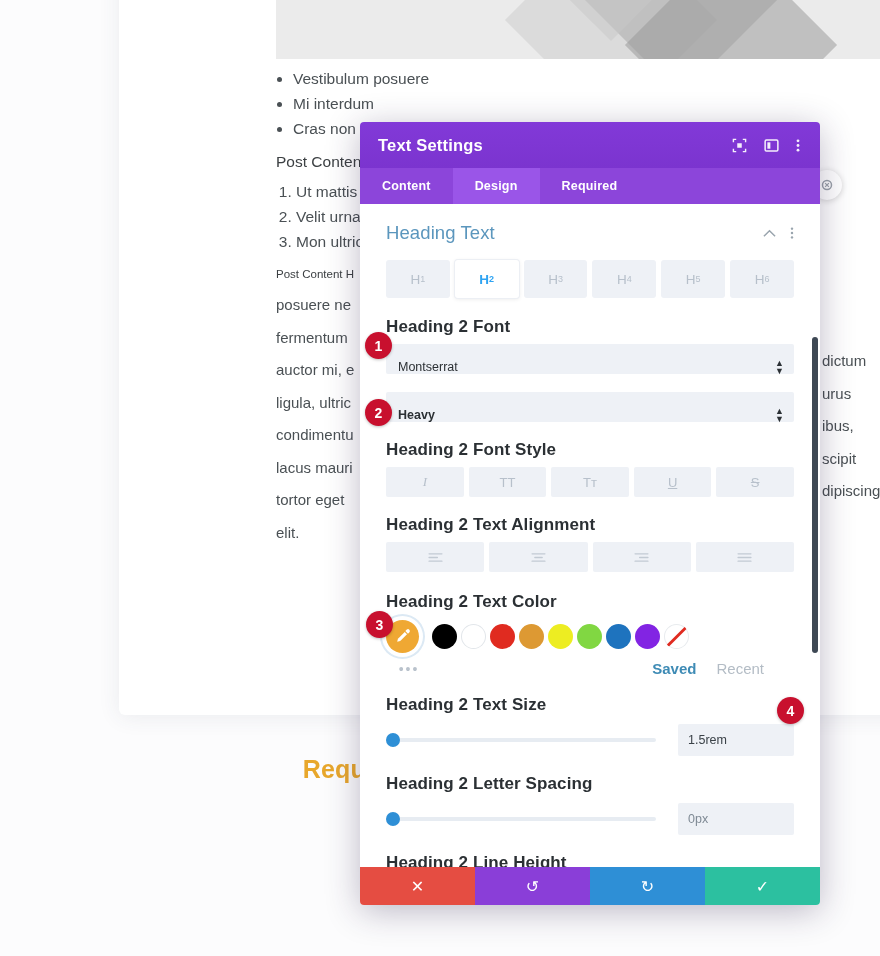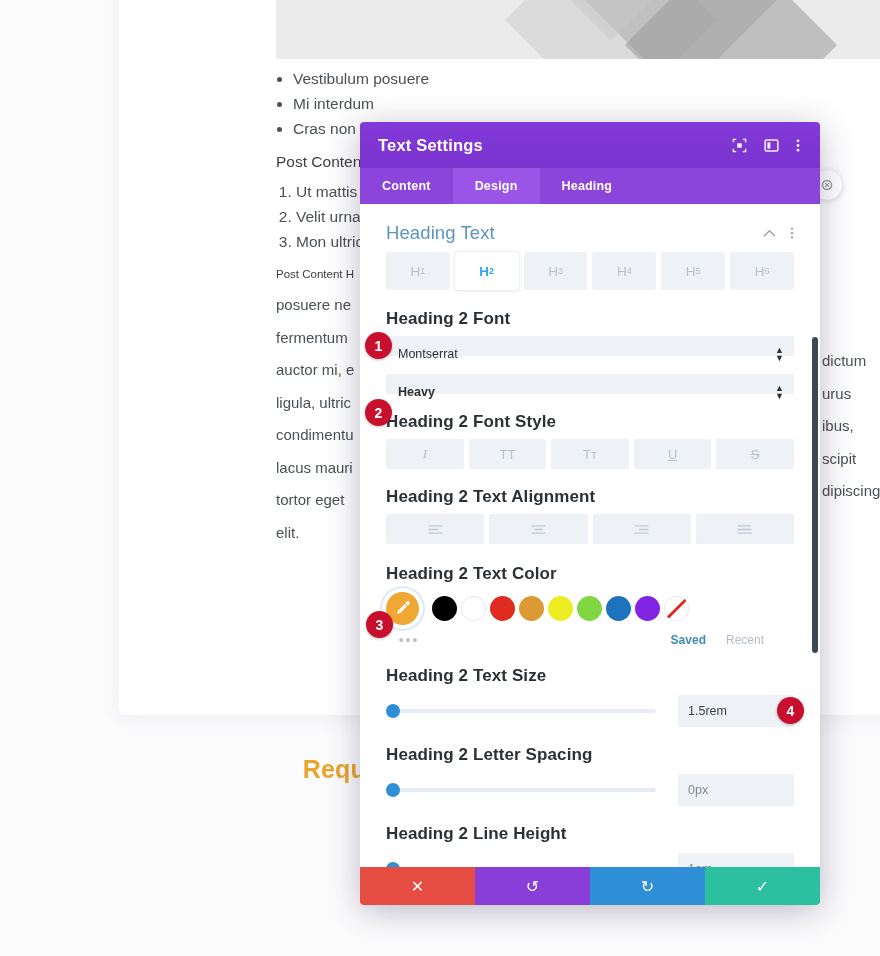--- a/index.html
+++ b/index.html
@@ -123,21 +123,21 @@
     flex: 1 1 auto;
     position: relative;
     overflow: hidden;
     padding: 0 0 0 0;
     background: #fff;
   }
   .body-inner { padding: 18px 26px 8px 26px; }
 
   .section-head {
     display: flex; align-items: center;
-    margin-bottom: 8px;
+    margin-bottom: 16px;
   }
   .section-title {
     color: #5b96bd; font-size: 18.5px; flex: 1;
     letter-spacing: .1px;
   }
   .sec-ctrl { color: #9aa5ae; margin-left: 14px; cursor: pointer; display:flex; align-items:center; }
 
   .h-tabs { display: flex; gap: 5px; margin-bottom: 19px; }
   .h-tab {
     flex: 1; height: 38px;
@@ -152,21 +152,21 @@
     color: #2ea3f2;
     font-weight: bold;
     box-shadow: 0 0 0 1px #eceff4, 0 1px 4px rgba(0,0,0,0.10);
   }
 
   .field-label {
     font-size: 17px; color: #2b3034; font-weight: bold;
     margin-bottom: 7px; letter-spacing: .1px;
   }
   .select-box {
-    height: 20px; background: #eef1f6; border-radius: 2px;
+    height: 30px; background: #eef1f6; border-radius: 2px;
     display: flex; align-items: center;
     padding: 16px 10px 0 12px;
     margin-bottom: 18px;
     position: relative; cursor: pointer;
   }
   .select-box .val { flex: 1; font-size: 12.5px; color: #2b3034; font-weight: bold; }
   .select-box.font .val { font-weight: normal; }
   .spinner { color: #2b3034; font-size: 9px; line-height: 8px; text-align:center; }
 
   .btn-row { display: flex; gap: 5px; margin-bottom: 18px; }
@@ -206,21 +206,21 @@
   }
   .sw.none::after {
     content:''; position:absolute; left:-3px; top:11px;
     width: 32px; height: 3px; background:#e02b20; transform: rotate(-45deg);
   }
   .sw-foot {
     display: flex; align-items: center; margin-top: 7px;
   }
   .dots3 { width: 46px; text-align: center; color:#b9c2cc; font-size: 14px; letter-spacing:2px; }
   .sw-tabs { margin-left: auto; display: flex; gap: 20px; padding-right: 30px; }
-  .sw-tab { font-size: 12px; color: #b3bcc5; cursor: pointer; }
+  .sw-tab { font-size: 15px; color: #b3bcc5; cursor: pointer; }
   .sw-tab.active { color: #3e8bb5; font-weight: bold; }
 
   .slider-block { margin-top: 18px; }
   .slider-row { display: flex; align-items: center; margin-top: 9px; }
   .slider { flex: 1; position: relative; height: 14px; margin-right: 22px; }
   .slider .track {
     position: absolute; left: 0; right: 0; top: 5px;
     height: 4px; border-radius: 2px; background: #e7ecf2;
   }
   .slider .knob {
@@ -350,21 +350,21 @@
               <circle cx="2" cy="8" r="1.5"></circle>
               <circle cx="2" cy="13" r="1.5"></circle>
           </svg>
         </span>
       </div>
     </div>
 
     <div class="modal-tabs">
       <div class="tab">Content</div>
       <div class="tab active">Design</div>
-      <div class="tab">Heading</div>
+      <div class="tab">Required</div>
     </div>
 
     <div class="modal-body">
       <div class="scroll-thumb"></div>
       <div class="body-inner">
 
         <div class="section-head">
           <div class="section-title">Heading Text</div>
           <span class="sec-ctrl">
             <svg width="13" height="9" viewBox="0 0 14 9" fill="none" stroke="#9aa5ae" stroke-width="1.6">

